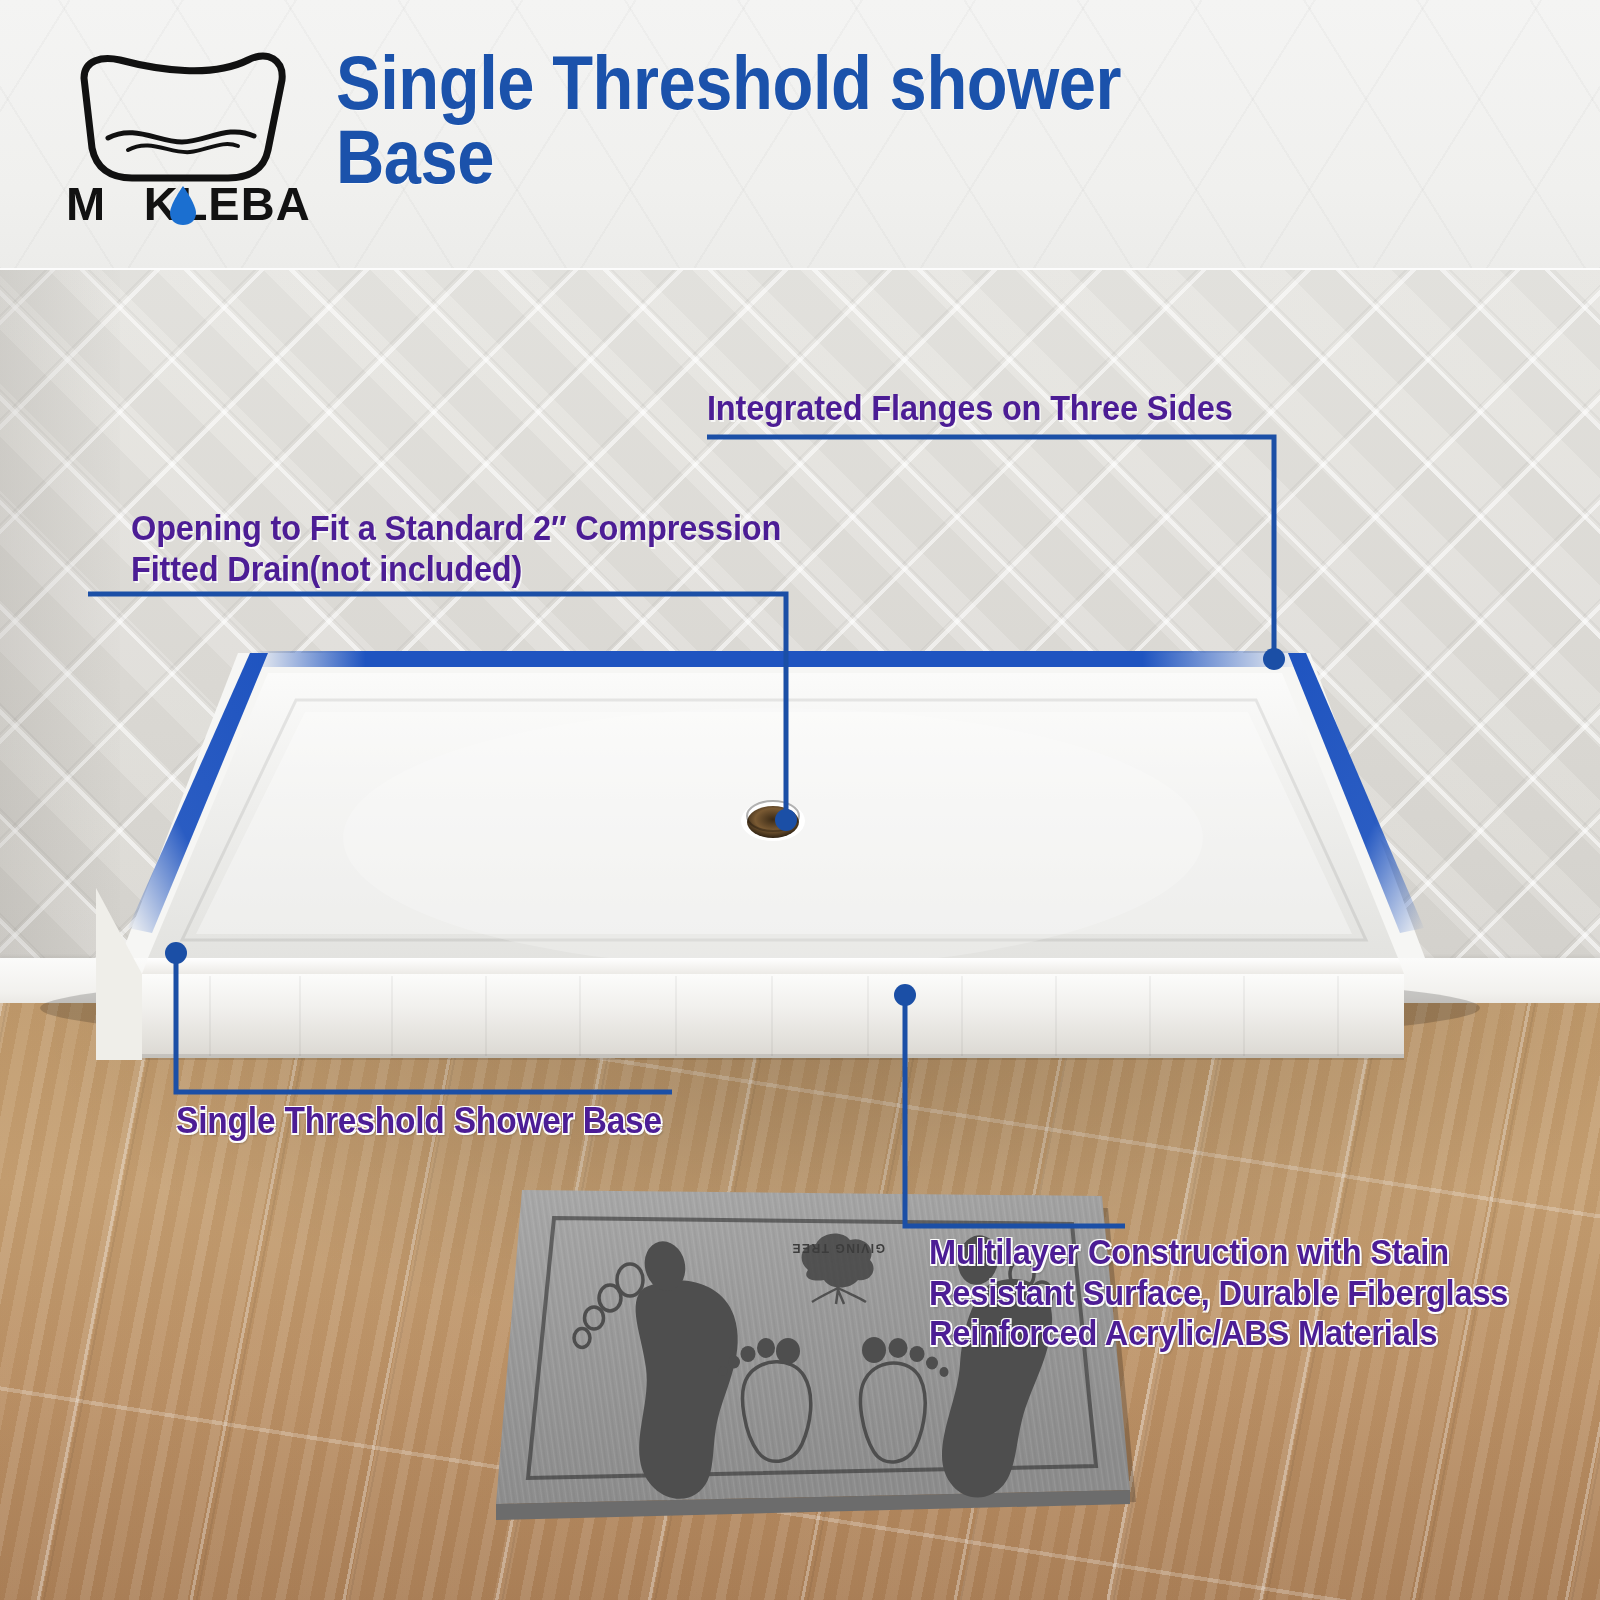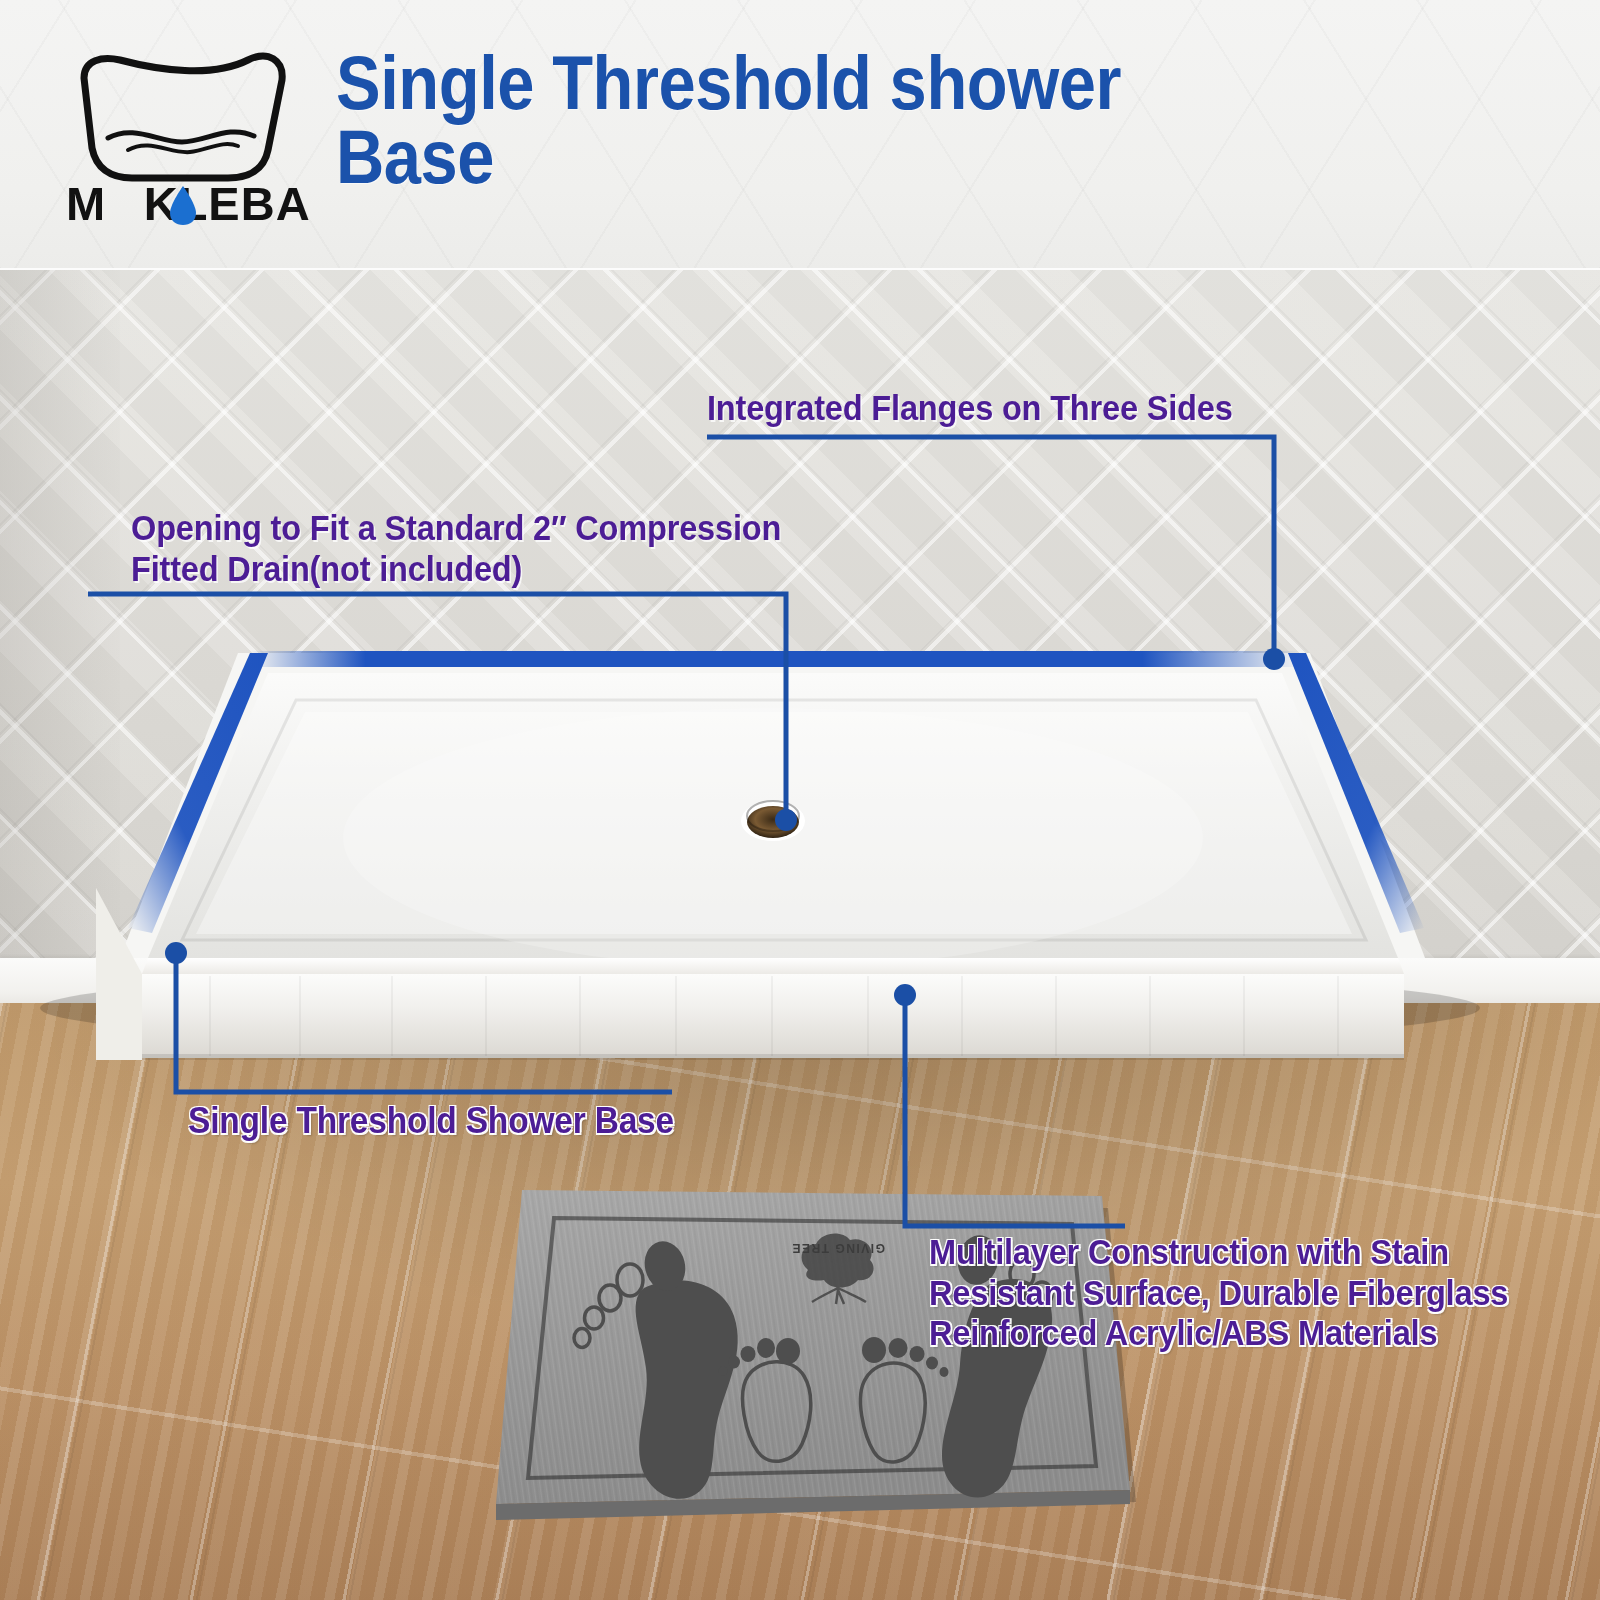--- a/index.html
+++ b/index.html
@@ -110,21 +110,21 @@
     letter-spacing:-0.2px; white-space:nowrap; }
   .callout.shadow { text-shadow:
       2px 2px 0 rgba(255,255,255,0.95), -1px -1px 0 rgba(255,255,255,0.95),
       2px -1px 0 rgba(255,255,255,0.95), -1px 2px 0 rgba(255,255,255,0.95),
       3px 3px 2px rgba(0,0,0,0.18); }
   .callout.plain { text-shadow:1.5px 1.5px 0 rgba(255,255,255,0.75); }
   .callout > div { transform:scaleX(0.93); transform-origin:left top; }
 
   #c-flanges   { left:707px; top:388px;  font-size:35px; }
   #c-drain     { left:88px;  top:508px;  font-size:35px;margin-left:43px; }
-  #c-thresh    { left:188px; top:1100px; font-size:36px; }
+  #c-thresh    { left:176px; top:1100px; font-size:36px; }
   #c-multi     { left:929px; top:1232px; font-size:35px; }
 </style>
 </head>
 <body>
 
 <div id="stage">
 
   <div id="scene">
     <div id="wall"></div>
     <div id="wall-left"></div>

